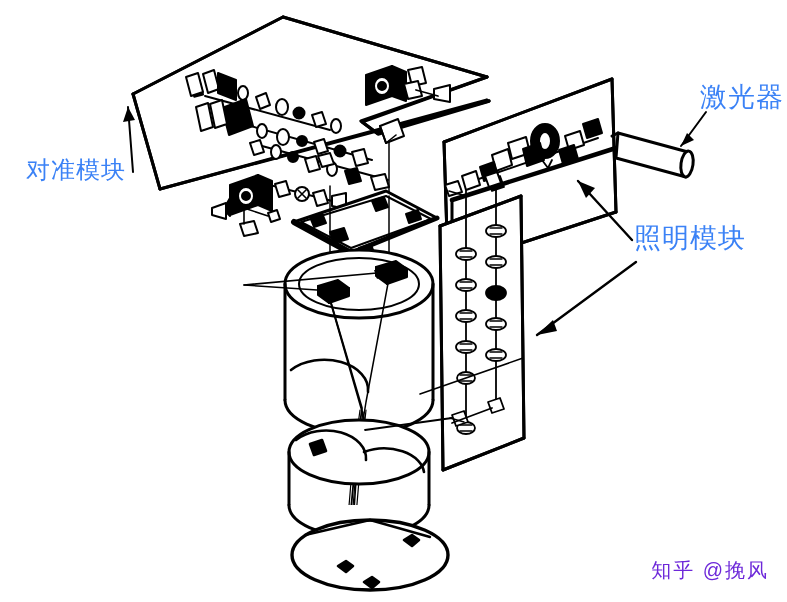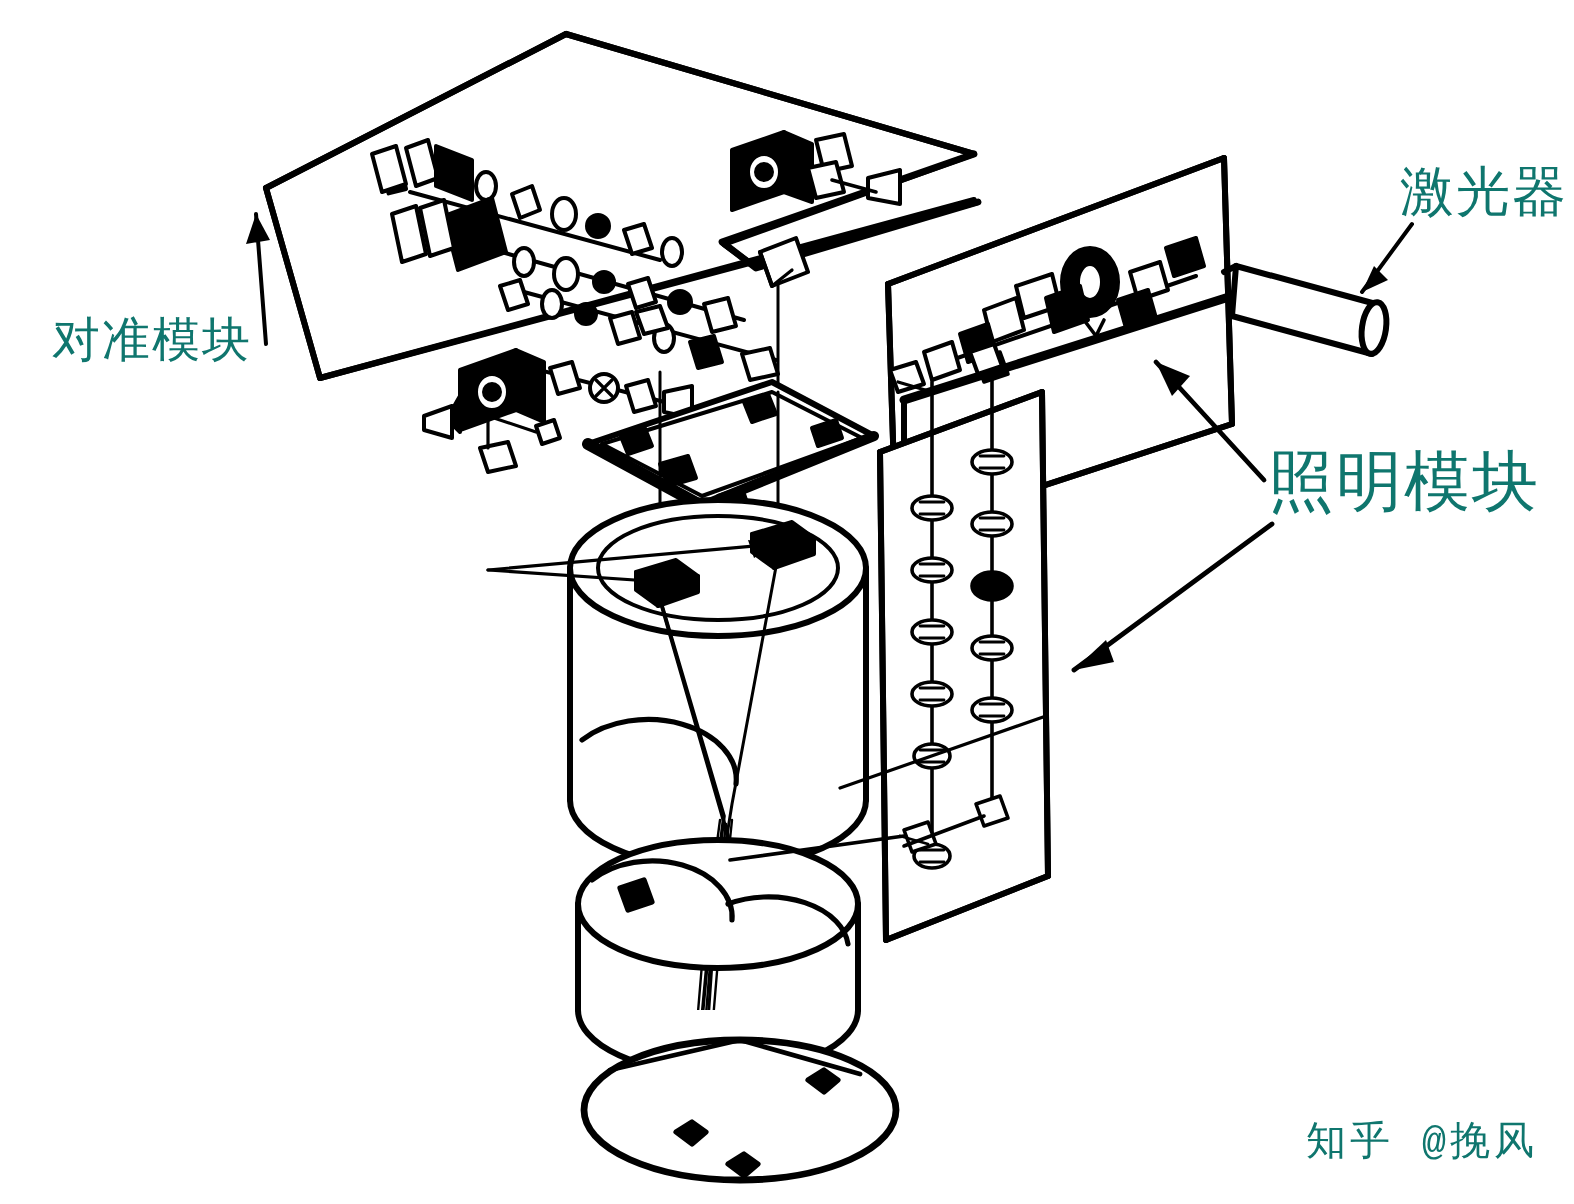--- a/index.html
+++ b/index.html
@@ -6,34 +6,34 @@
   body{
     width:787px;height:602px;overflow:hidden;position:relative;
     font-family:"DejaVu Sans","Liberation Sans",sans-serif;
     background:#ffffff;
   }
   #stage{position:absolute;inset:0;width:787px;height:602px;}
   svg{position:absolute;left:0;top:0;width:787px;height:602px;display:block;}
   .lbl{
     position:absolute;
     font-family:"DejaVu Sans","Liberation Sans",sans-serif;
-    color:#0f766e;
+    color:#3b82f6;
     white-space:nowrap;
     line-height:1;
     letter-spacing:1px;
     font-weight:400;
   }
   #label-align{left:26px;top:158px;font-size:24px;}
   #label-prism{left:58px;top:262px;font-size:29px;}
   #label-laser{left:700px;top:83px;font-size:27px;}
-  #label-illum{left:634px;top:224px;font-size:33px;}
+  #label-illum{left:634px;top:224px;font-size:27px;}
   #watermark{
     position:absolute;right:18px;bottom:18px;
-    font-size:20px;color:#0f766e;letter-spacing:2px;
-    font-family:Liberation Mono, monospace;
+    font-size:20px;color:#6d28d9;letter-spacing:2px;
+    font-family:Liberation Sans, sans-serif;
     white-space:nowrap;
   }
 </style>
 </head>
 <body>
 
 <div id="stage">
 
 <svg viewBox="0 0 787 602">
   <g fill="none" stroke="#000" stroke-width="2.6" stroke-linejoin="round" stroke-linecap="round">

